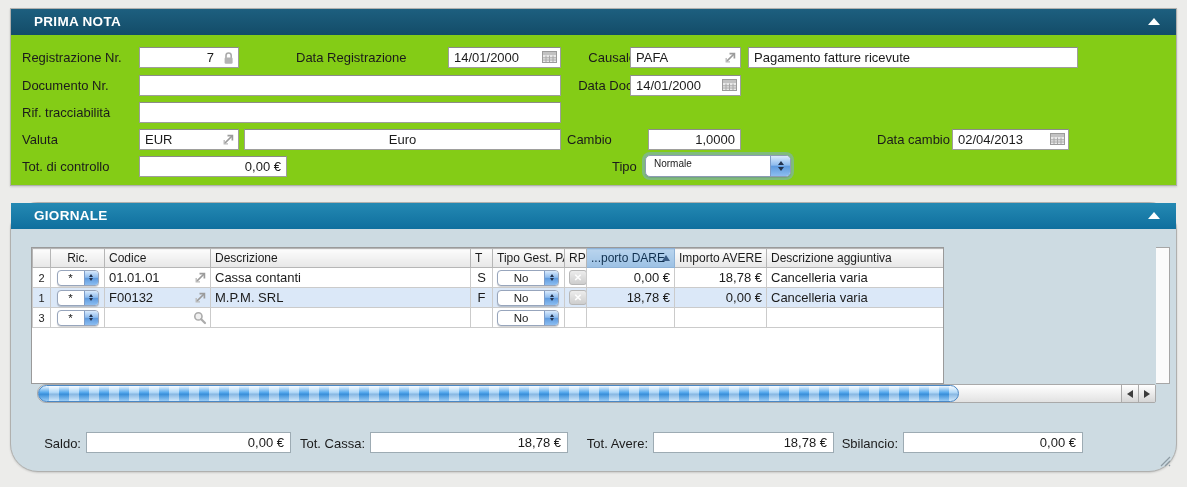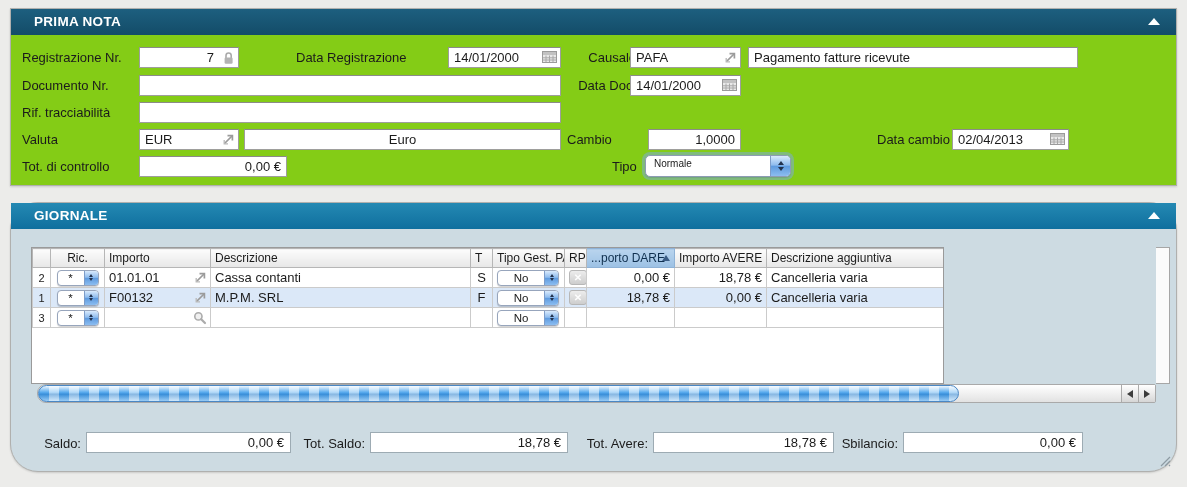--- a/index.html
+++ b/index.html
@@ -213,21 +213,21 @@
           <col style="width:88px">
         <col style="width:92px">
           <col style="width:322px">
           <col style="width:26px">
           <col>
       </colgroup>
       <thead>
         <tr>
           <th><span></span></th>
           <th class="ctr"><span>Ric.</span></th>
-          <th><span>Importo</span></th>
+          <th><span>Codice</span></th>
           <th><span>Descrizione</span></th>
           <th><span>T</span></th>
           <th><span>Tipo Gest. PA</span></th>
           <th><span>RP</span></th>
           <th class="sorted"><span>...porto DARE</span><i class="sort-tri"></i></th>
           <th><span>Importo AVERE</span></th>
           <th><span>Descrizione aggiuntiva</span></th>
           <th><span>CC</span></th>
           <th><span>Data in</span></th>
         </tr>
@@ -366,21 +366,21 @@
           <i class="tri-l"></i>
         </div>
       <div class="sb-btn">
           <i class="tri-r"></i>
         </div>
     </div>
   </div>
 
   <div class="tlbl" style="left:14px;width:56px;text-align:right;">Saldo:</div>
   <div class="tfld" style="left:75px;width:205px;">0,00 €</div>
-  <div class="tlbl" style="left:282px;width:72px;text-align:right;">Tot. Saldo:</div>
+  <div class="tlbl" style="left:282px;width:72px;text-align:right;">Tot. Cassa:</div>
   <div class="tfld" style="left:359px;width:198px;">18,78 €</div>
   <div class="tlbl" style="left:570px;width:67px;text-align:right;">Tot. Avere:</div>
   <div class="tfld" style="left:642px;width:181px;">18,78 €</div>
   <div class="tlbl" style="left:824px;width:63px;text-align:right;">Sbilancio:</div>
   <div class="tfld" style="left:892px;width:180px;">0,00 €</div>
 
   <div id="grip">
     <svg width="12" height="12" viewBox="0 0 12 12">
         <path d="M11 2 L2 11 M11 6 L6 11 M11 10 L10 11" stroke="#8d9ba3" stroke-width="1.2"></path>
       </svg>

